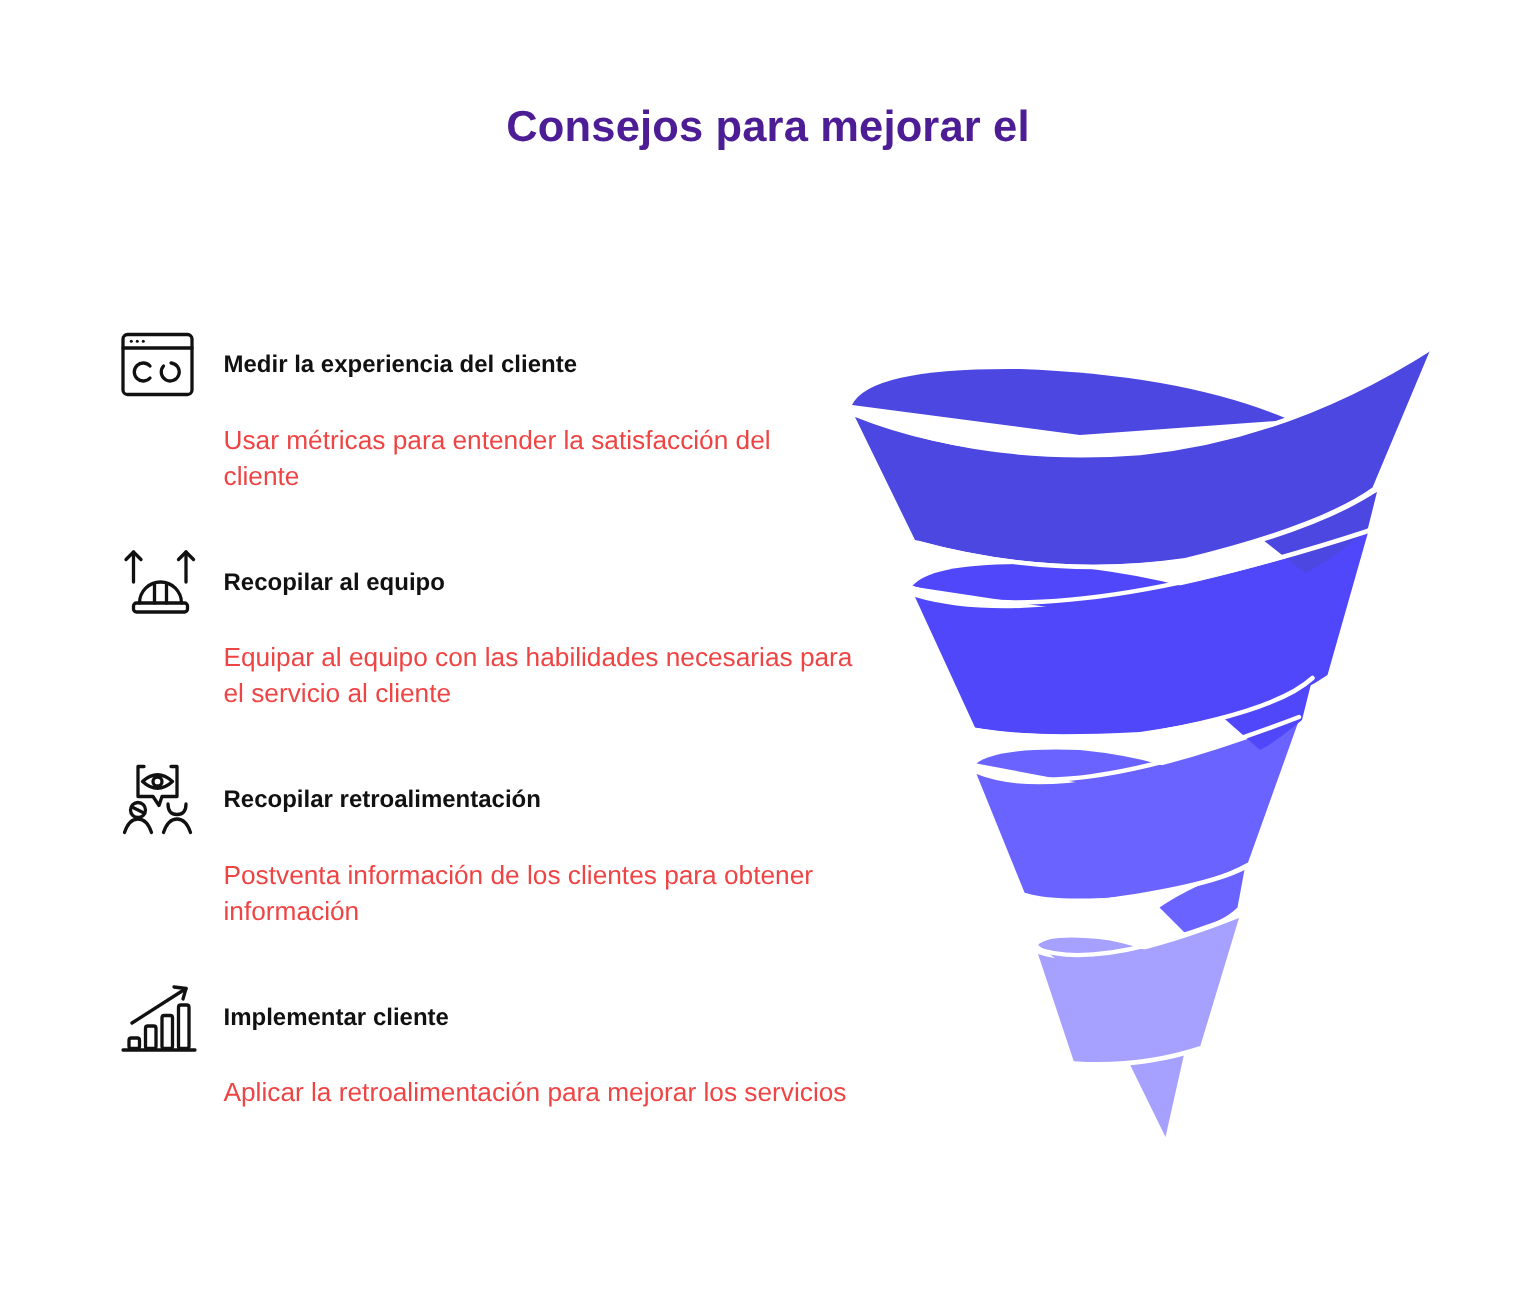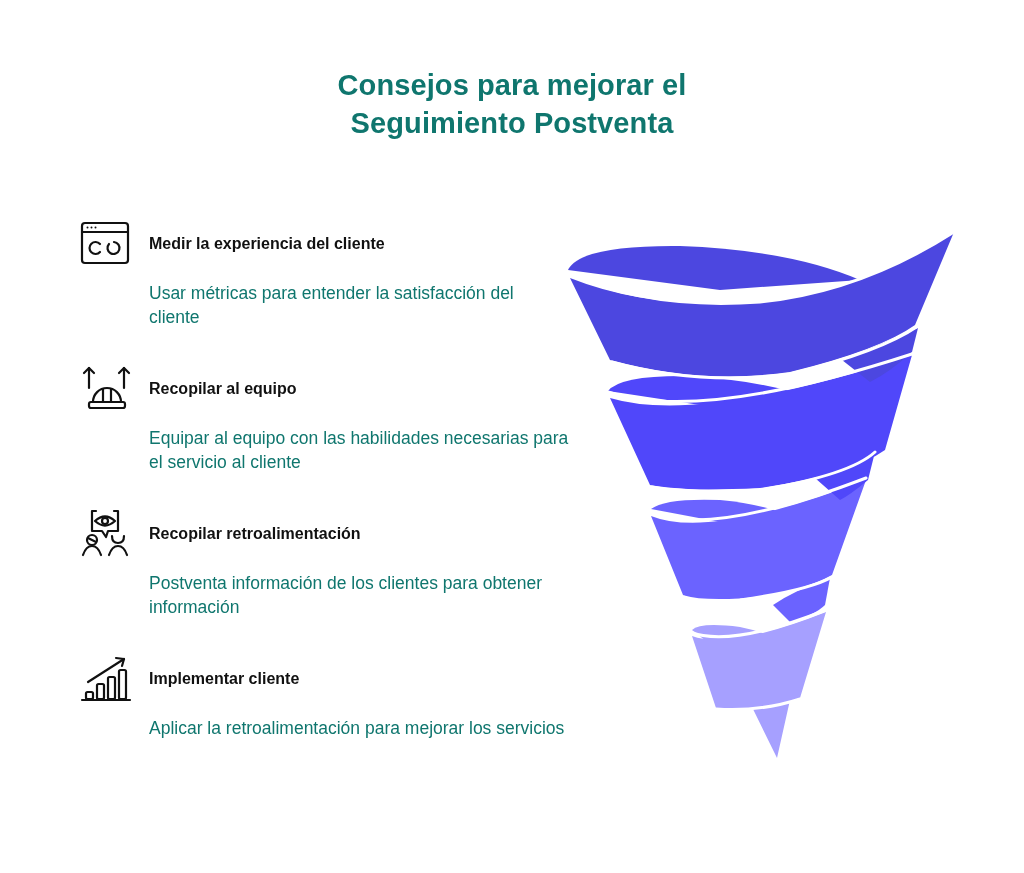--- a/index.html
+++ b/index.html
@@ -1,36 +1,35 @@
 <!DOCTYPE html>
 <html><head>
 <meta charset="utf-8">
 <style>
   html, body { margin: 0; padding: 0; background: #ffffff; }
   body { width: 1024px; height: 873px; position: relative; overflow: hidden;
          font-family: "Liberation Sans", "DejaVu Sans", sans-serif; color: #111111; }
   .title { position: absolute; left: 0; top: 66px; width: 1024px; text-align: center;
-           font-size: 29px; font-weight: bold; line-height: 38px; color: #0f766e; letter-spacing: 0.1px; }
+           font-size: 29px; font-weight: bold; line-height: 38px; color: #4c1d95; letter-spacing: 0.1px; }
   .title span { display: block; }
   .item { position: absolute; left: 78px; width: 480px; }
   .item .icon { position: absolute; left: 0; top: 0; width: 54px; height: 50px; }
   .item .icon svg { width: 54px; height: 50px; display: block; }
   .item .heading { position: absolute; left: 71px; top: 10px; font-size: 16px; font-weight: bold;
                    color: #111111; white-space: nowrap; line-height: 30px; }
   .item .desc { position: absolute; left: 71px; top: 62px; width: 420px; font-size: 17.5px;
-                line-height: 24px; color: #0f766e; }
+                line-height: 24px; color: #ef4444; }
   .funnel { position: absolute; left: 560px; top: 225px; width: 410px; height: 545px; }
   .funnel svg { width: 410px; height: 545px; display: block; }
 </style>
 </head>
 <body>
 
 <div class="title">
   <span>Consejos para mejorar el</span>
-  <span>Seguimiento Postventa</span>
 </div>
 
 <div class="item" style="top:219px;">
   <div class="icon">
     <svg viewBox="0 0 54 50" fill="none" stroke="#111" stroke-width="2.2" stroke-linecap="round" stroke-linejoin="round">
       <rect x="4" y="4" width="46" height="40" rx="3"></rect>
       <line x1="4" y1="13" x2="50" y2="13"></line>
       <circle cx="9.5" cy="8.5" r="1" fill="#111" stroke="none"></circle>
       <circle cx="13.5" cy="8.5" r="1" fill="#111" stroke="none"></circle>
       <circle cx="17.5" cy="8.5" r="1" fill="#111" stroke="none"></circle>

